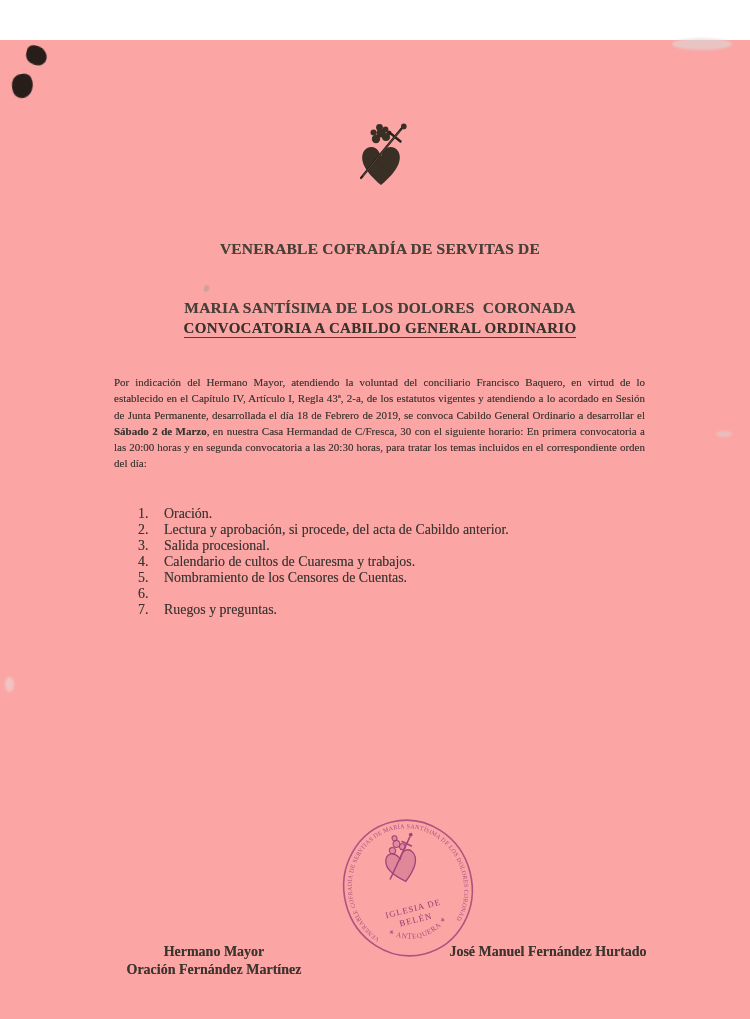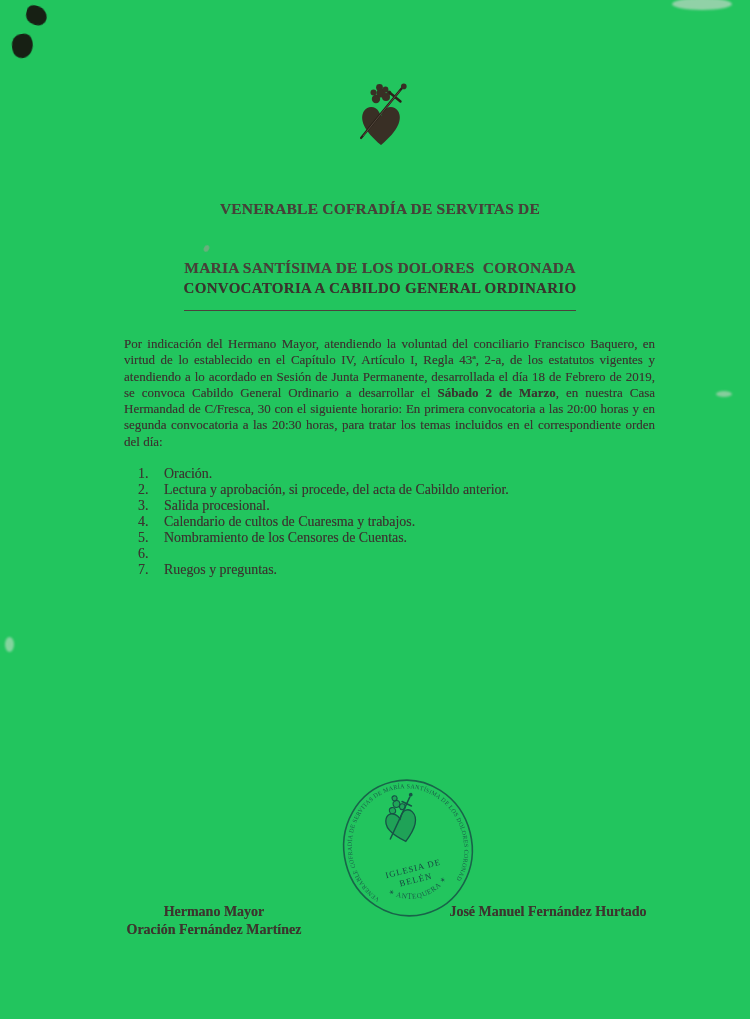--- a/index.html
+++ b/index.html
@@ -3,21 +3,21 @@
 <meta charset="utf-8">
 <style>
   html,body{margin:0;padding:0;}
   body{
     width:750px;height:1019px;
     background:#ffffff;
     font-family:"Liberation Serif","DejaVu Serif",serif;
     position:relative;overflow:hidden;
     -webkit-font-smoothing:antialiased;
   }
-  .page{position:absolute;inset:0;background:#22c55e;}
+  .page{position:absolute;inset:0;background:#fca5a5;margin-top:40px;}
 
   
   .blot{position:absolute;background:#17140f;opacity:.93;filter:blur(.4px);}
   .blot1{left:26px;top:6px;width:21px;height:19px;border-radius:35% 62% 45% 55%;transform:rotate(14deg);}
   .blot2{left:12px;top:34px;width:21px;height:24px;border-radius:48% 36% 58% 42%;transform:rotate(-9deg);}
   .smudge{position:absolute;filter:blur(1.2px);border-radius:50%;}
   .smudge-tr{left:672px;top:-2px;width:60px;height:12px;background:#dcdad8;opacity:.6;}
   .smudge-dot{left:204px;top:245px;width:5px;height:7px;background:#a59e96;opacity:.55;filter:blur(.6px);transform:rotate(28deg);}
   .smudge-rm{left:716px;top:391px;width:16px;height:6px;background:#d9d5d0;opacity:.55;}
   .smudge-lm{left:5px;top:637px;width:9px;height:15px;background:#e6e3de;opacity:.5;}
@@ -28,26 +28,26 @@
     position:absolute;left:105px;top:160px;width:550px;
     text-align:center;font-weight:bold;font-size:15.5px;line-height:19.5px;
     color:#474039;letter-spacing:.2px;white-space:pre;
     text-shadow:0 0 .5px rgba(71,64,57,.55);
   }
   .doc-title{
     position:absolute;left:110px;top:280px;width:540px;text-align:center;
     font-weight:bold;font-size:15px;color:#3a332d;letter-spacing:.3px;
     text-shadow:0 0 .5px rgba(58,51,45,.5);
   }
-  .doc-title span{border-bottom:1.6px solid #4a433c;padding-bottom:14px;}
+  .doc-title span{border-bottom:1.6px solid #4a433c;padding-bottom:1px;}
 
   
   .para{
-    position:absolute;left:124px;width:531px;
-    font-size:13px;line-height:16.25px;text-align:justify;
+    position:absolute;left:114px;width:531px;
+    font-size:11px;line-height:16.25px;text-align:justify;
     color:#3b3530;text-shadow:0 0 .45px rgba(59,53,48,.5);
   }
   .intro{top:323px;}
   .closing{top:626px;}
   .bold{font-weight:bold;}
 
   .agenda{position:absolute;left:138px;top:466px;width:480px;
     font-size:13.9px;line-height:15.95px;color:#3b3530;
     text-shadow:0 0 .45px rgba(59,53,48,.5);}
   .agenda-row{display:flex;}

